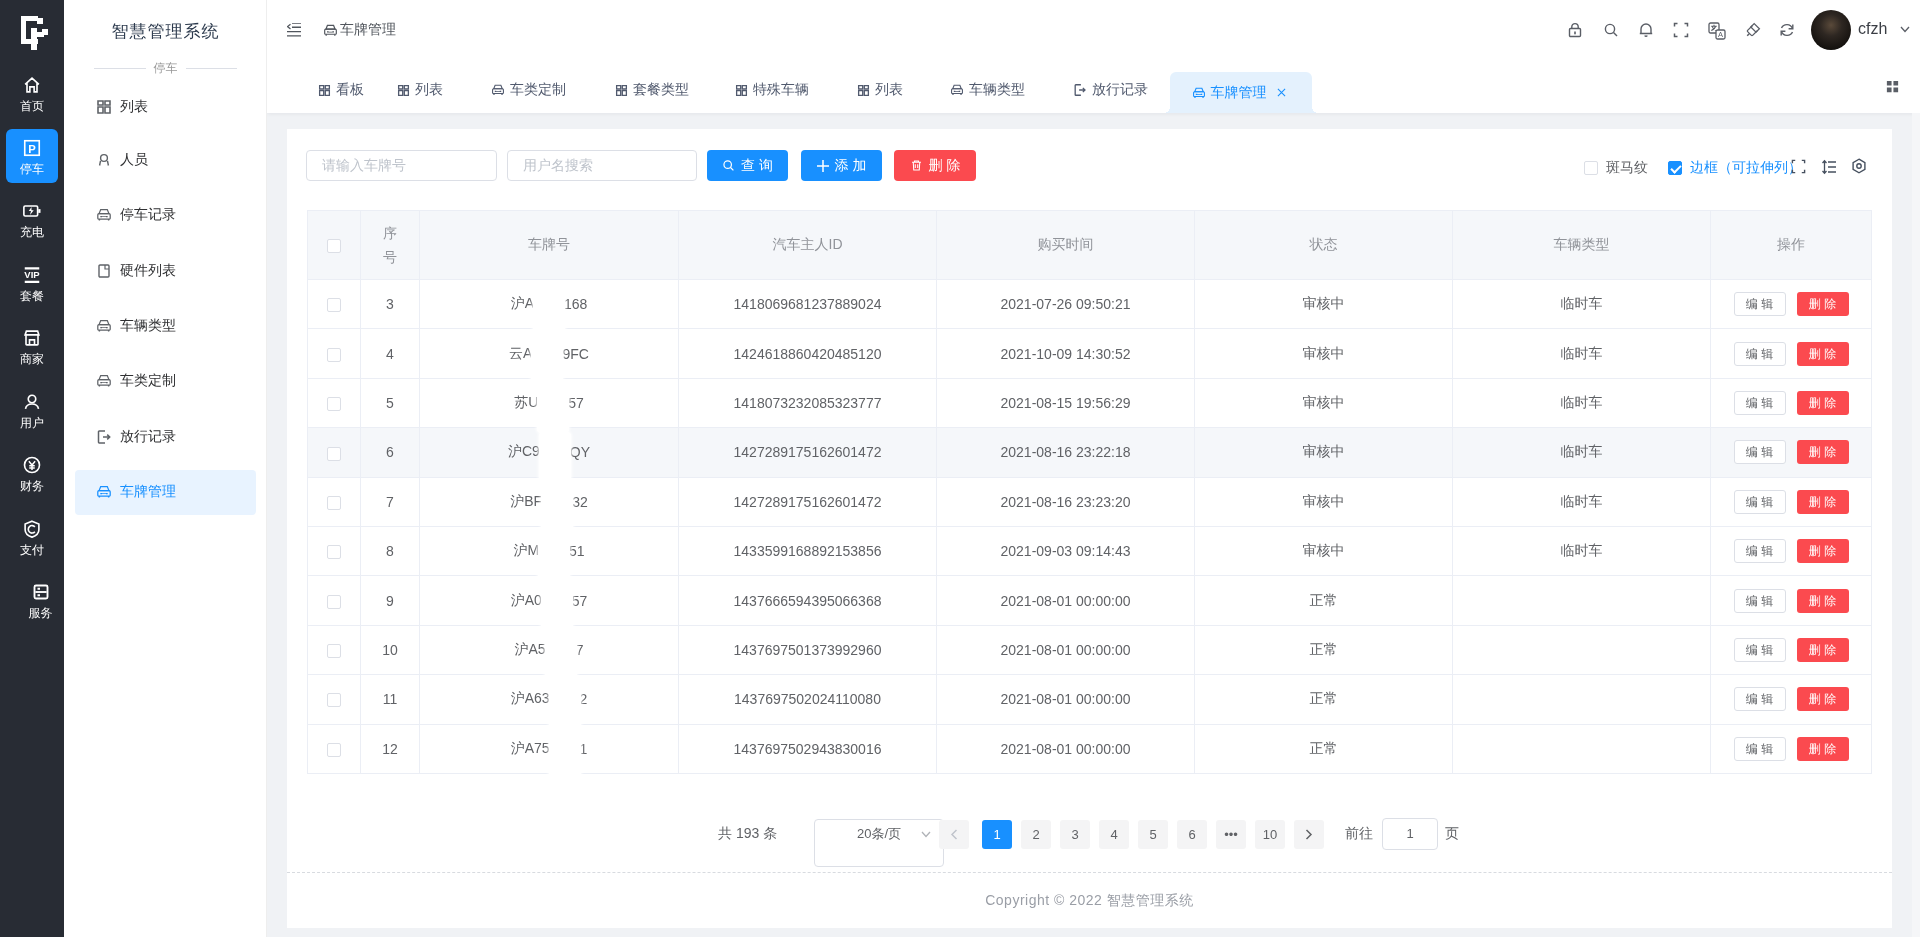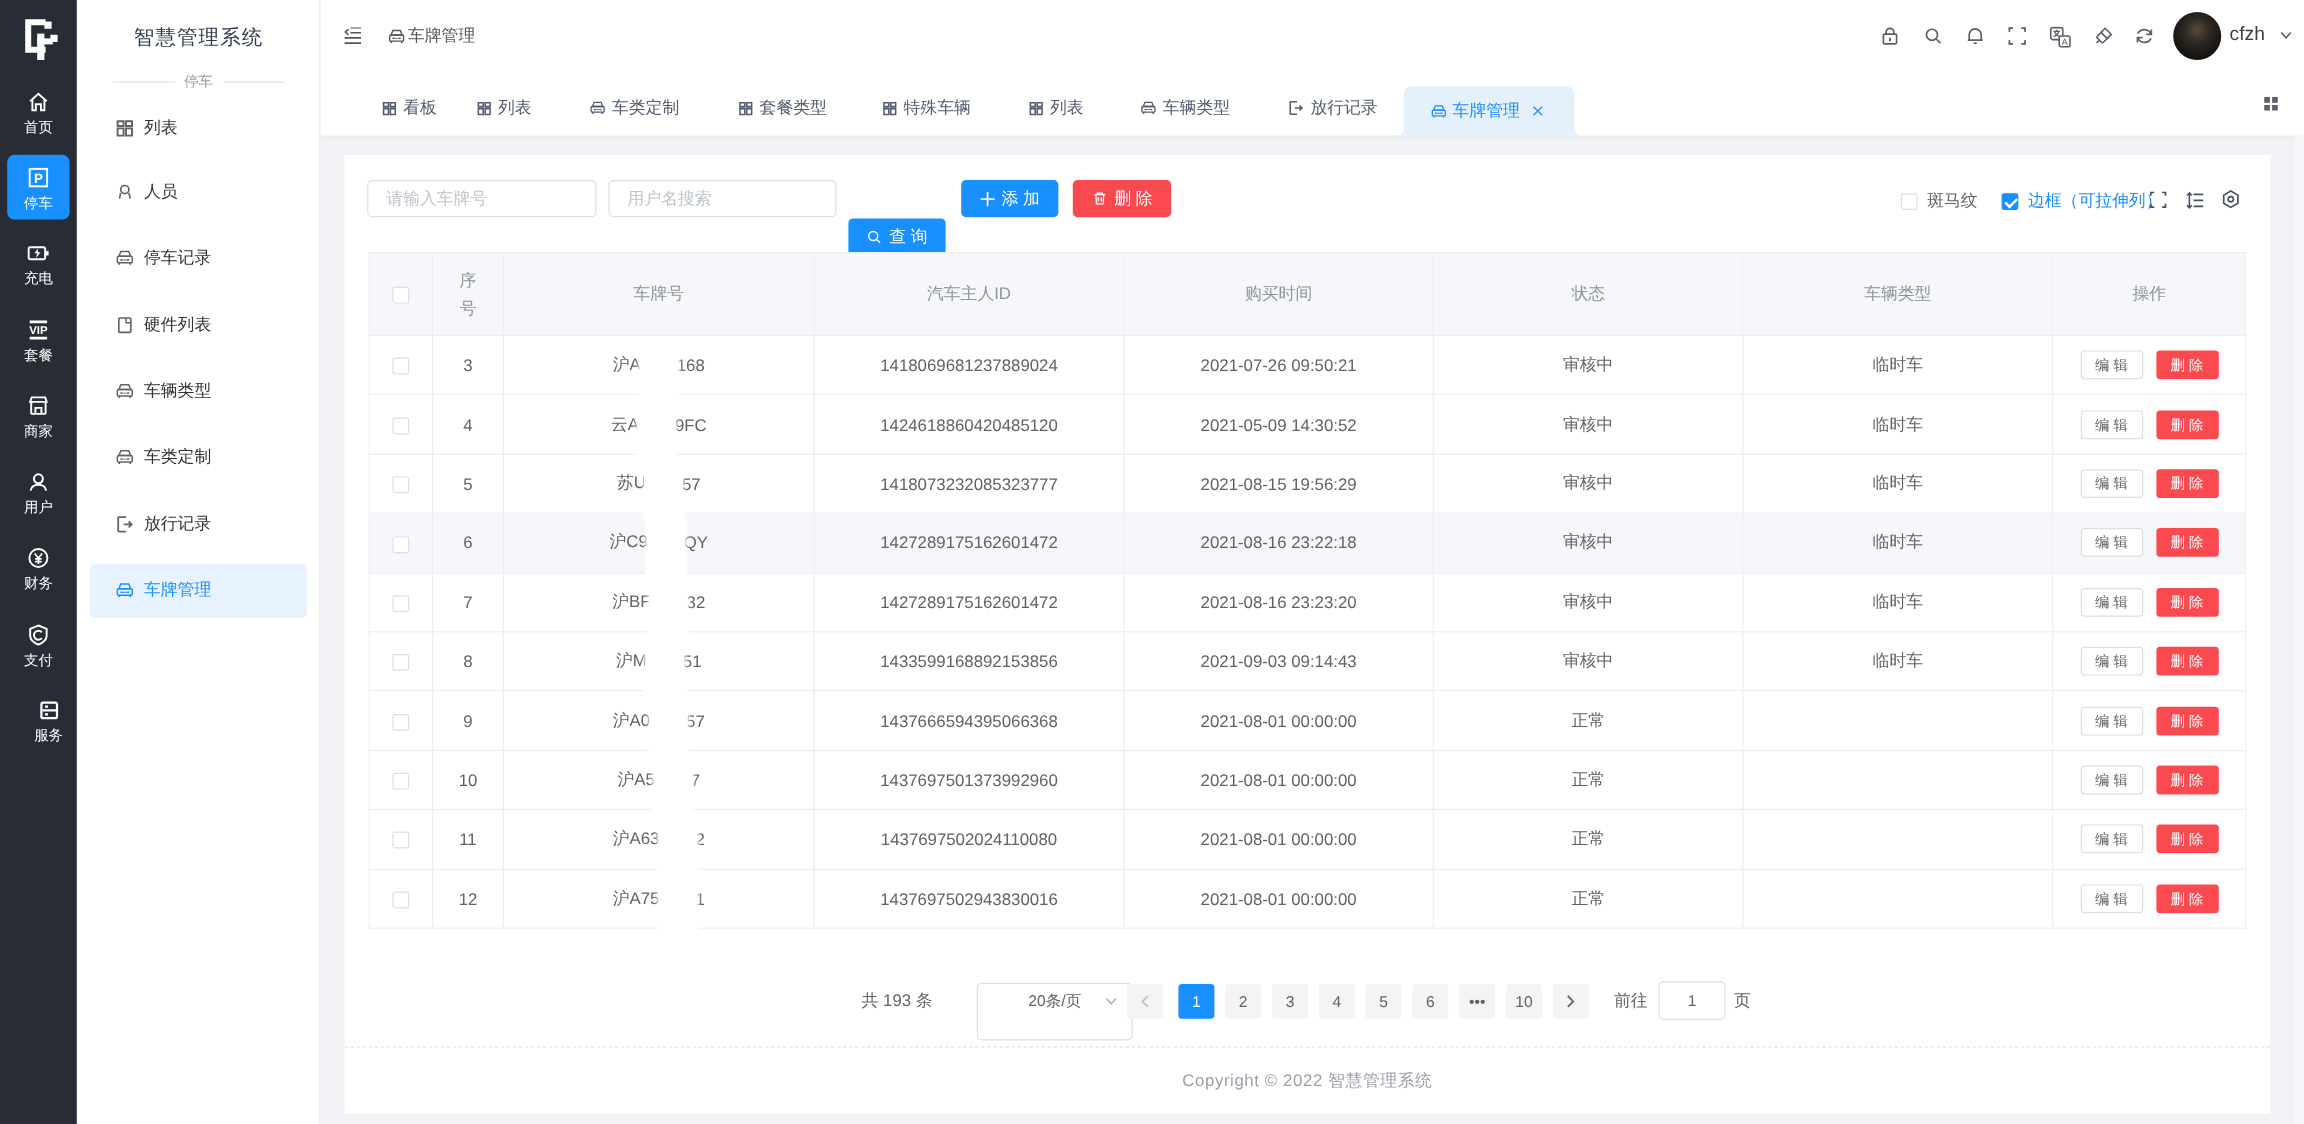--- a/index.html
+++ b/index.html
@@ -285,21 +285,21 @@
   <svg id="tgrid" width="15" height="15" viewBox="0 0 16 16">
       <path d="M2 2h5v5H2zM9 2h5v5H9zM2 9h5v5H2zM9 9h5v5H9z" fill="#5a5e66"></path>
     </svg>
 </div>
 
 <div id="rstrip"></div>
 
 <div id="card">
   <div class="inp" style="left:19px;width:191px;">请输入车牌号</div>
   <div class="inp" style="left:220px;width:190px;">用户名搜索</div>
-  <div class="btn bblue" style="left:420px;width:81px;margin-top:32px;"><svg width="13" height="13" viewBox="0 0 16 16">
+  <div class="btn bblue" style="left:420px;width:81px;"><svg width="13" height="13" viewBox="0 0 16 16">
         <circle cx="7" cy="7" r="4.6" fill="none" stroke="#fff" stroke-width="1.5"></circle>
         <path d="M10.5 10.5 L14 14" stroke="#fff" stroke-width="1.5"></path>
       </svg>查 询</div>
   <div class="btn bblue" style="left:514px;width:81px;"><svg width="12" height="12" viewBox="0 0 12 12">
         <path d="M6 0 V12 M0 6 H12" stroke="#fff" stroke-width="1.5"></path>
       </svg>添 加</div>
   <div class="btn bred" style="left:607px;width:82px;"><svg width="13" height="13" viewBox="0 0 16 16">
         <path d="M2.5 4 H13.5 M5.5 4 V2.5 H10.5 V4 M4 4 L4.6 13.5 H11.4 L12 4 M6.5 6.5 V11 M9.5 6.5 V11" fill="none" stroke="#fff" stroke-width="1.3"></path>
       </svg>删 除</div>
   <div class="ckrow" style="left:1274px;color:#606266;"><span class="cb" style="margin-right:8px;"></span>斑马纹</div>
@@ -357,21 +357,21 @@
           </tr>
 <tr>
             <td class="c-cb"><span class="cb"></span></td>
             <td>4</td>
 <td class="c-pl"><span class="plate">
                 <span>云A</span>
                 <span class="smudge"></span>
                 <span>9FC</span>
               </span></td>
 <td>1424618860420485120</td>
-            <td>2021-05-09 14:30:52</td>
+            <td>2021-10-09 14:30:52</td>
             <td>审核中</td>
             <td>临时车</td>
 <td class="c-op"><span class="btn-edit">编 辑</span><span class="btn-del">删 除</span></td>
           </tr>
 <tr>
             <td class="c-cb"><span class="cb"></span></td>
             <td>5</td>
 <td class="c-pl"><span class="plate">
                 <span>苏U</span>
                 <span class="smudge"></span>

